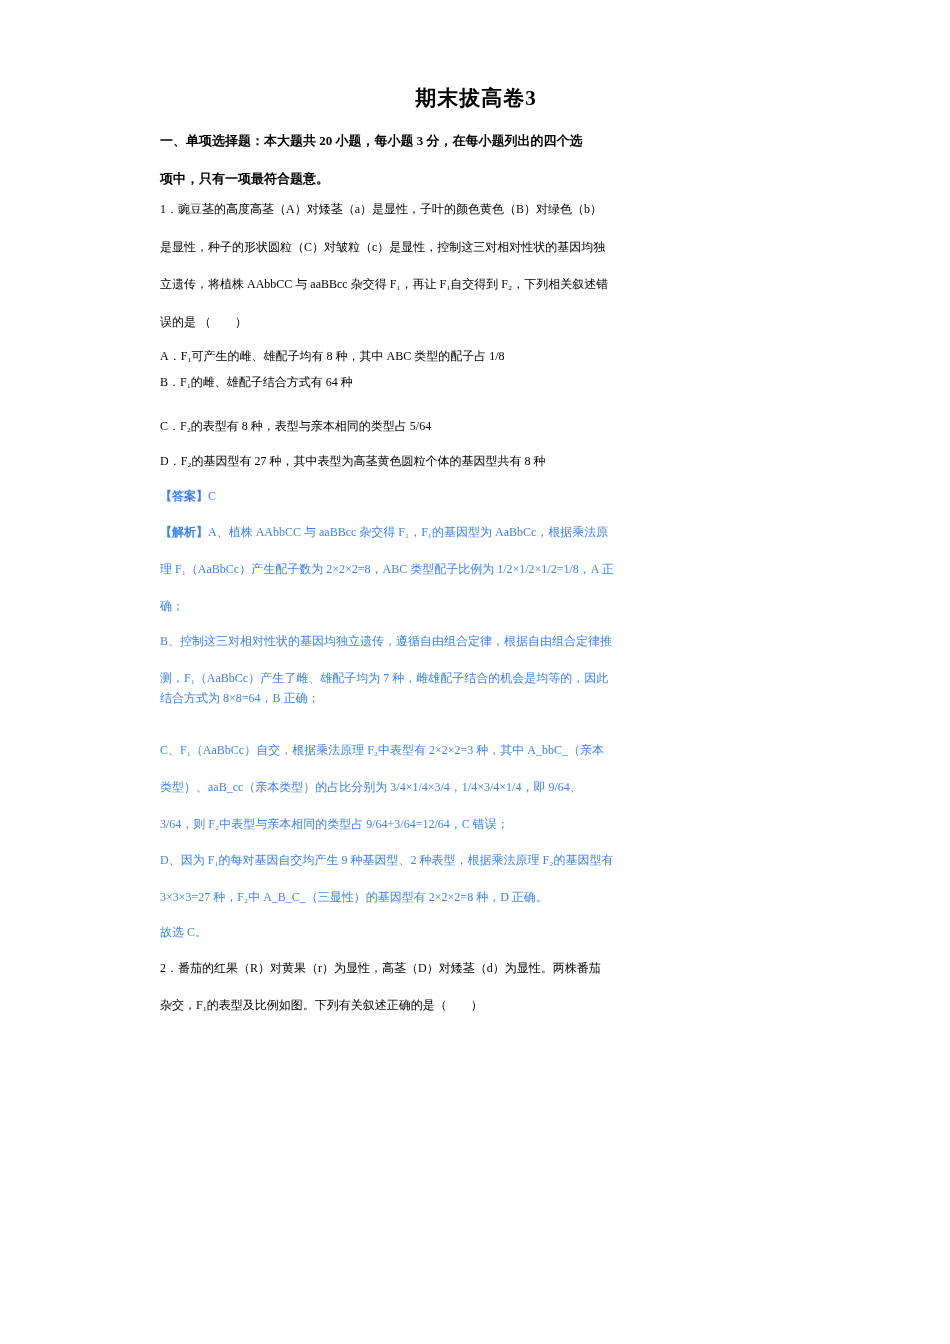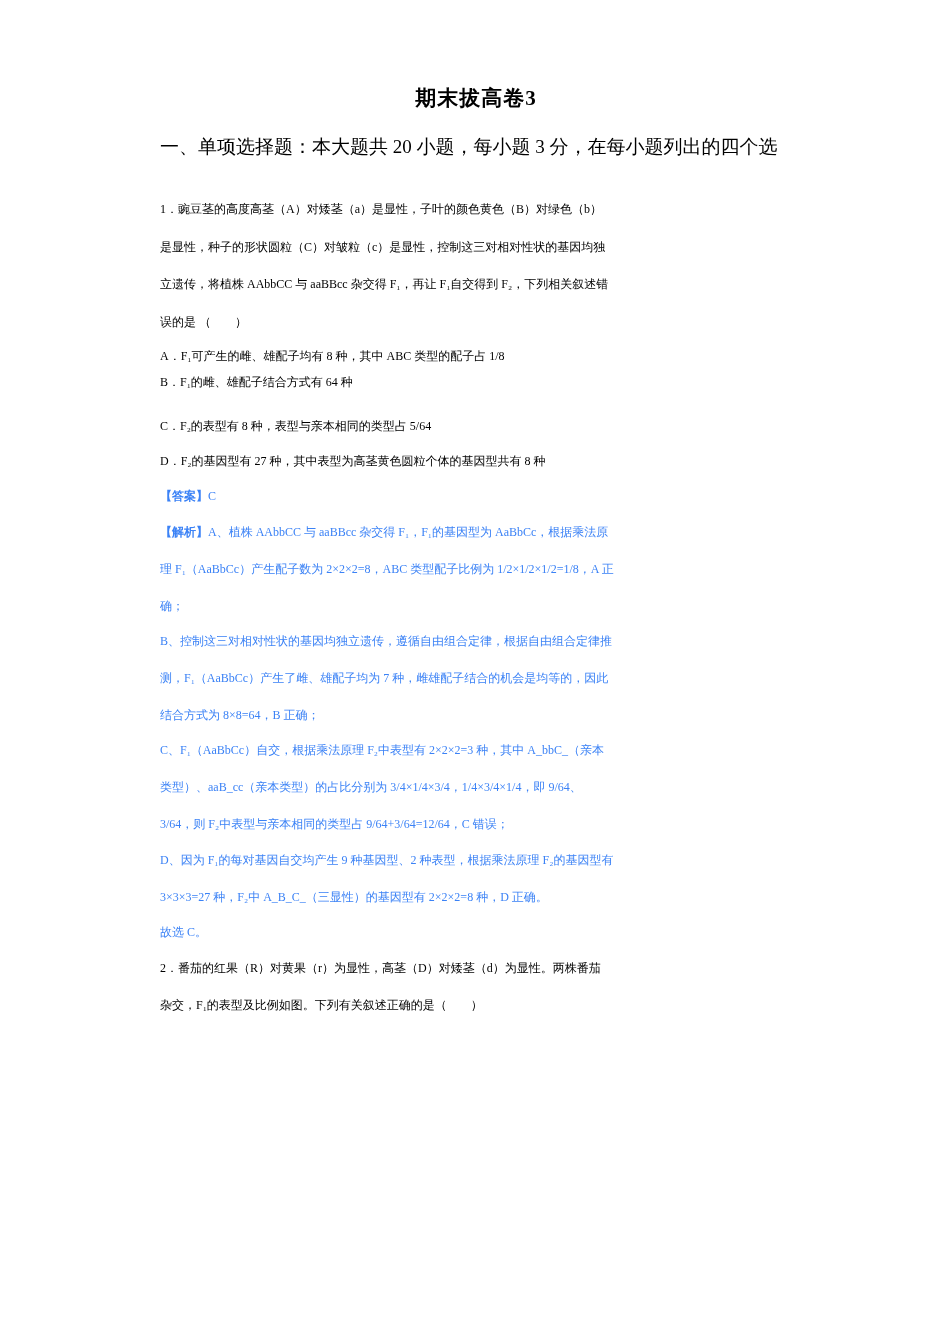--- a/index.html
+++ b/index.html
@@ -1,34 +1,35 @@
 <!DOCTYPE html>
 <html><head>
   <meta charset="utf-8">
   <style>
     html, body { margin: 0; padding: 0; background: #ffffff; }
     body { width: 950px; height: 1344px; position: relative; overflow: hidden;
            font-family: "Liberation Serif", "DejaVu Serif", serif; color: #000; }
     .page { position: absolute; left: 160px; top: 0; width: 632px; }
     .title { position: absolute; left: 0; width: 632px; top: 84px; text-align: center;
              font-size: 21px; font-weight: bold; letter-spacing: 1px; }
-    .section { position: absolute; left: 0; top: 128px; width: 640px; font-size: 19px;
-               font-weight: normal; line-height: 38px; }
+    .section { position: absolute; left: 0; top: 122px; width: 640px; font-size: 13px;
+               font-weight: bold; line-height: 38px; }
     .line { position: absolute; left: 0; white-space: nowrap; font-size: 12px; line-height: 20px; }
     .red { color: #3b82f6; }
     .bracket { font-weight: bold; }
   </style>
 </head>
 <body>
 
 <div class="page">
   <div class="title">期末拔高卷3</div>
 
   <div class="section">
     <div>一、单项选择题：本大题共 20 小题，每小题 3 分，在每小题列出的四个选</div>
+    <div>项中，只有一项最符合题意。</div>
   </div>
 
   <div class="line" style="top:199px">1．豌豆茎的高度高茎（A）对矮茎（a）是显性，子叶的颜色黄色（B）对绿色（b）</div>
   <div class="line" style="top:237px">是显性，种子的形状圆粒（C）对皱粒（c）是显性，控制这三对相对性状的基因均独</div>
   <div class="line" style="top:274px">立遗传，将植株 AAbbCC 与 aaBBcc 杂交得 F₁，再让 F₁自交得到 F₂，下列相关叙述错</div>
   <div class="line" style="top:312px">误的是 （　　）</div>
 
   <div class="line" style="top:346px">A．F₁可产生的雌、雄配子均有 8 种，其中 ABC 类型的配子占 1/8</div>
   <div class="line" style="top:372px">B．F₁的雌、雄配子结合方式有 64 种</div>
   <div class="line" style="top:416px">C．F₂的表型有 8 种，表型与亲本相同的类型占 5/64</div>
@@ -38,21 +39,21 @@
     <span class="bracket">【答案】</span><span>C</span>
   </div>
 
   <div class="line red" style="top:522px">
     <span class="bracket">【解析】</span><span>A、植株 AAbbCC 与 aaBBcc 杂交得 F₁，F₁的基因型为 AaBbCc，根据乘法原</span>
   </div>
   <div class="line red" style="top:559px">理 F₁（AaBbCc）产生配子数为 2×2×2=8，ABC 类型配子比例为 1/2×1/2×1/2=1/8，A 正</div>
   <div class="line red" style="top:596px">确；</div>
   <div class="line red" style="top:631px">B、控制这三对相对性状的基因均独立遗传，遵循自由组合定律，根据自由组合定律推</div>
   <div class="line red" style="top:668px">测，F₁（AaBbCc）产生了雌、雄配子均为 7 种，雌雄配子结合的机会是均等的，因此</div>
-  <div class="line red" style="top:705px">结合方式为 8×8=64，B 正确；</div>
+  <div class="line red" style="top:688px">结合方式为 8×8=64，B 正确；</div>
   <div class="line red" style="top:740px">C、F₁（AaBbCc）自交，根据乘法原理 F₂中表型有 2×2×2=3 种，其中 A_bbC_（亲本</div>
   <div class="line red" style="top:777px">类型）、aaB_cc（亲本类型）的占比分别为 3/4×1/4×3/4，1/4×3/4×1/4，即 9/64、</div>
   <div class="line red" style="top:814px">3/64，则 F₂中表型与亲本相同的类型占 9/64+3/64=12/64，C 错误；</div>
   <div class="line red" style="top:850px">D、因为 F₁的每对基因自交均产生 9 种基因型、2 种表型，根据乘法原理 F₂的基因型有</div>
   <div class="line red" style="top:887px">3×3×3=27 种，F₂中 A_B_C_（三显性）的基因型有 2×2×2=8 种，D 正确。</div>
   <div class="line red" style="top:922px">故选 C。</div>
 
   <div class="line" style="top:958px">2．番茄的红果（R）对黄果（r）为显性，高茎（D）对矮茎（d）为显性。两株番茄</div>
   <div class="line" style="top:995px">杂交，F₁的表型及比例如图。下列有关叙述正确的是（　　）</div>
 </div>

